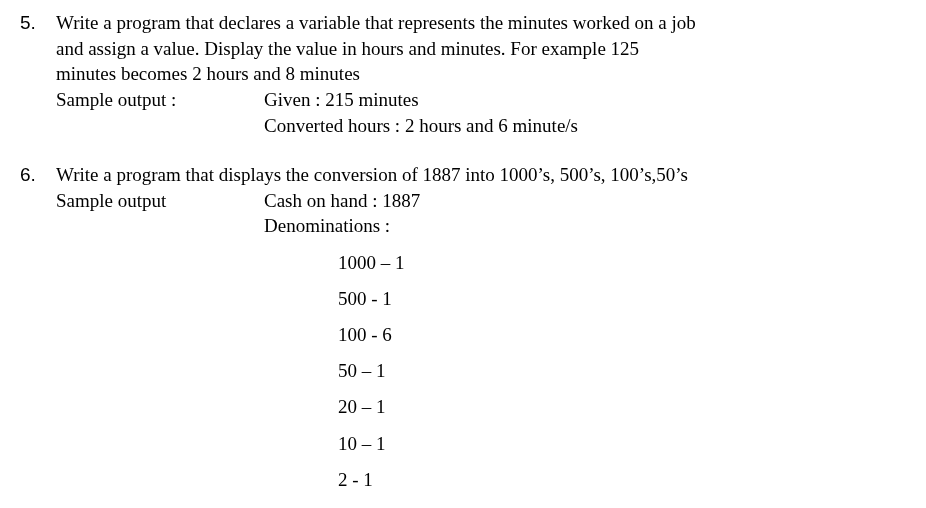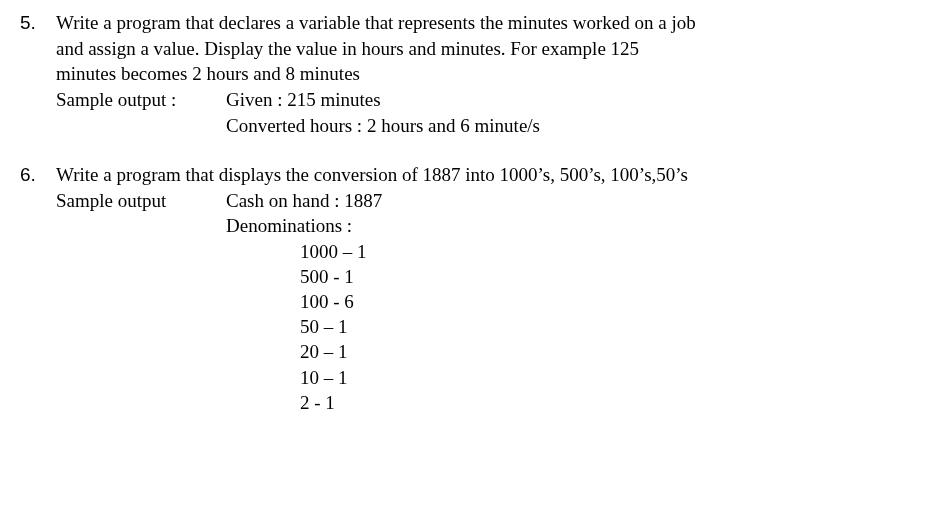--- a/index.html
+++ b/index.html
@@ -23,32 +23,34 @@
     .q-number {
       min-width: 32px;
       margin-right: 4px;
     }
     .q-body {
       flex: 1;
       font-family: Liberation Serif, serif;
     }
     .sample-row {
       display: flex;
+      gap: 38px;
     }
     .sample-label {
       min-width: 170px;
     }
     .sample-content {
       flex: 1;
     }
     .denom-list {
       padding-left: 74px;
     }
     .denom-row {
       line-height: 1.32;
+      margin-top: 11px;
     }
   </style>
 </head>
 <body>
 
 <div class="question">
   <div class="q-number">5.</div>
   <div class="q-body">
     <div>Write a program that declares a variable that represents the minutes worked on a job</div>
     <div>and assign a value.  Display the value in hours and minutes.  For example 125</div>

